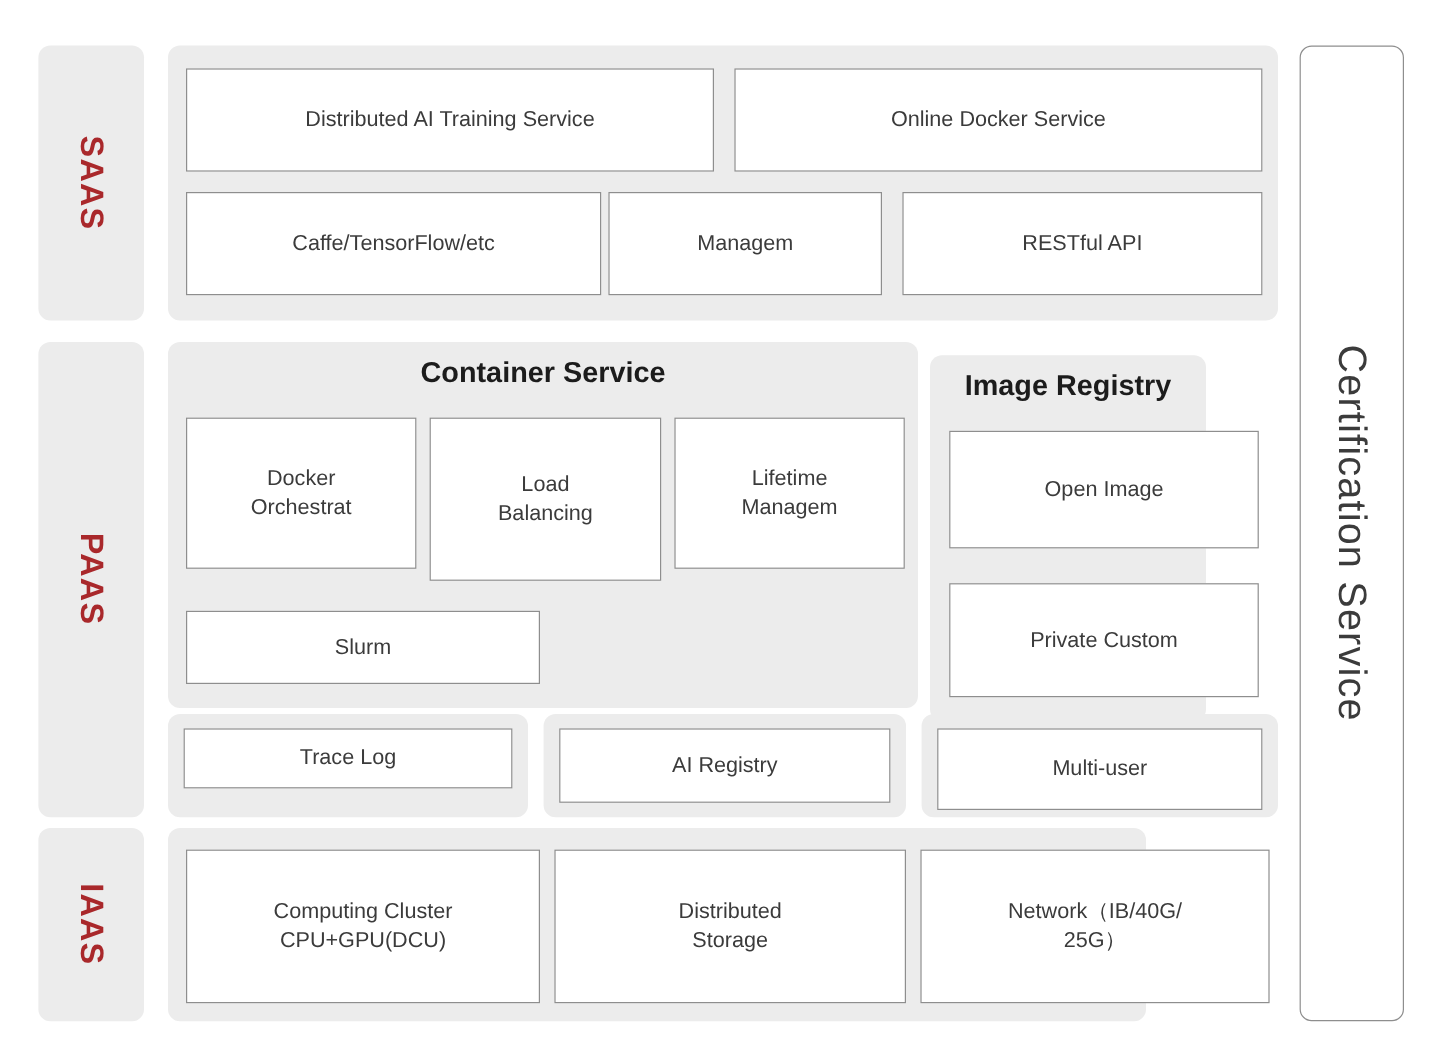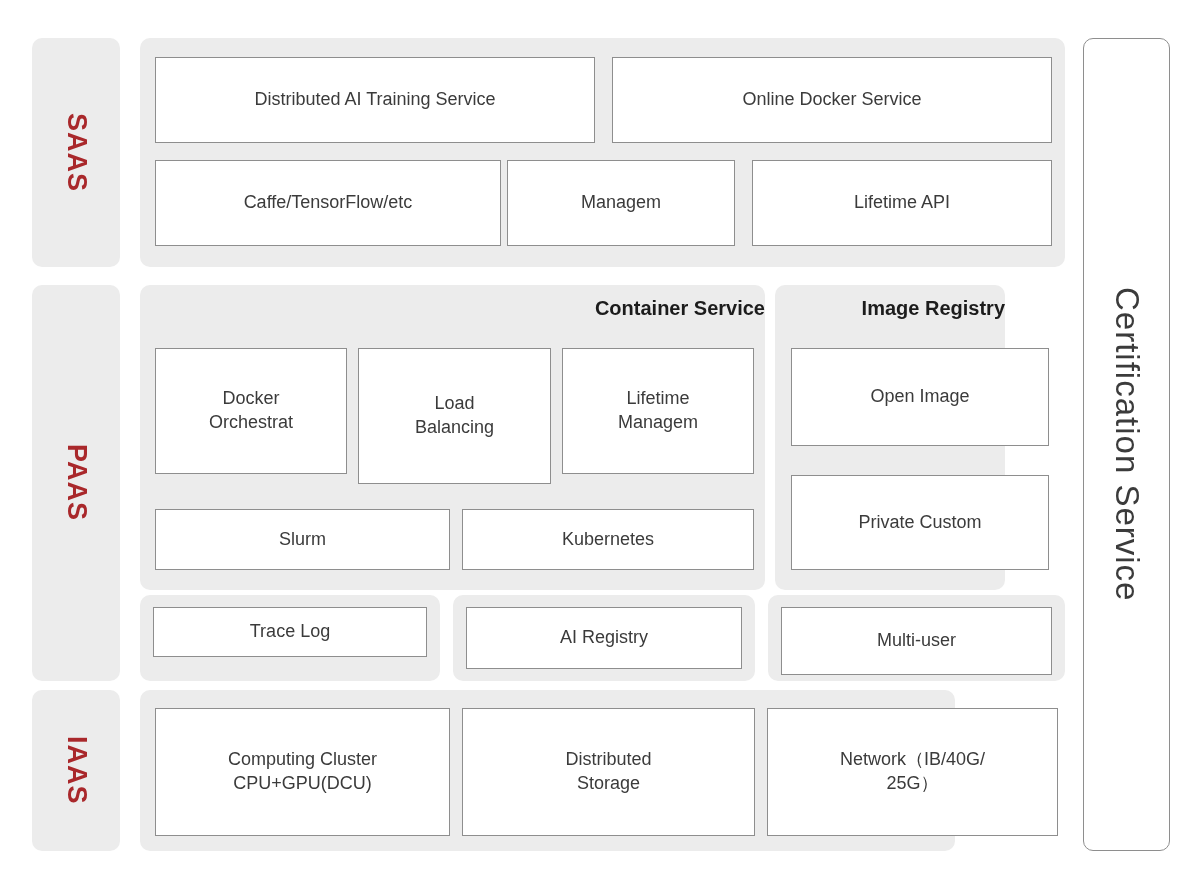--- a/index.html
+++ b/index.html
@@ -13,22 +13,22 @@
   html,body{background:#ffffff;}
   body{font-family:"Liberation Sans", sans-serif;}
   .page{position:relative;width:1201px;height:883px;background:#ffffff;overflow:hidden;}
 
   .vpanel{position:absolute;background:var(--panel-bg);border-radius:10px;
           display:flex;align-items:center;justify-content:center;}
   .vlabel{writing-mode:vertical-rl;text-orientation:mixed;
           font-size:27px;font-weight:bold;color:var(--layer-label);letter-spacing:1px;}
 
   .panel{position:absolute;background:var(--panel-bg);border-radius:10px;}
-  .panel-title{position:absolute;left:0;right:0;top:12px;text-align:right;
-               font-size:20px;font-weight:bold;color:var(--title-text);}
+  .panel-title{position:absolute;left:0;right:0;top:12px;text-align:center;
+               font-size:24px;font-weight:bold;color:var(--title-text);}
 
   .box{position:absolute;background:#ffffff;border:1px solid var(--box-border);
        border-radius:0;display:flex;align-items:center;justify-content:center;
        text-align:center;font-size:18px;color:var(--box-text);
        white-space:pre-line;line-height:1.32;padding:4px;}
 
   .cert{position:absolute;background:#ffffff;border:1px solid var(--box-border);
         border-radius:10px;display:flex;align-items:center;justify-content:center;}
   .cert-text{writing-mode:vertical-rl;text-orientation:mixed;
              font-size:33px;color:var(--box-text);letter-spacing:1px;}
@@ -46,36 +46,35 @@
   </div>
   <div class="vpanel" style="left:32px;top:690px;width:88px;height:161px">
     <span class="vlabel">IAAS</span>
   </div>
 
   <div class="panel" style="left:140px;top:38px;width:925px;height:229px">
     <div class="box" style="left:15px;top:19px;width:440px;height:86px">Distributed AI Training Service</div>
     <div class="box" style="left:472px;top:19px;width:440px;height:86px">Online Docker Service</div>
     <div class="box" style="left:15px;top:122px;width:346px;height:86px">Caffe/TensorFlow/etc</div>
     <div class="box" style="left:367px;top:122px;width:228px;height:86px">Managem</div>
-    <div class="box" style="left:612px;top:122px;width:300px;height:86px">Lifetime API</div>
+    <div class="box" style="left:612px;top:122px;width:300px;height:86px">RESTful API</div>
   </div>
 
   <div class="panel" style="left:140px;top:285px;width:625px;height:305px">
     <div class="panel-title">Container Service</div>
     <div class="box" style="left:15px;top:63px;width:192px;height:126px">Docker
 Orchestrat</div>
     <div class="box" style="left:218px;top:63px;width:193px;height:136px">Load
 Balancing</div>
     <div class="box" style="left:422px;top:63px;width:192px;height:126px">Lifetime
 Managem</div>
     <div class="box" style="left:15px;top:224px;width:295px;height:61px">Slurm</div>
-    <div class="box" style="left:322px;top:224px;width:292px;height:61px">Kubernetes</div>
   </div>
 
-  <div class="panel" style="left:775px;top:285px;width:230px;height:305px">
+  <div class="panel" style="left:775px;top:296px;width:230px;height:305px">
     <div class="panel-title">Image Registry</div>
     <div class="box" style="left:16px;top:63px;width:258px;height:98px">Open Image</div>
     <div class="box" style="left:16px;top:190px;width:258px;height:95px">Private Custom</div>
   </div>
 
   <div class="panel" style="left:140px;top:595px;width:300px;height:86px">
     <div class="box" style="left:13px;top:12px;width:274px;height:50px">Trace Log</div>
   </div>
   <div class="panel" style="left:453px;top:595px;width:302px;height:86px">
     <div class="box" style="left:13px;top:12px;width:276px;height:62px">AI Registry</div>

